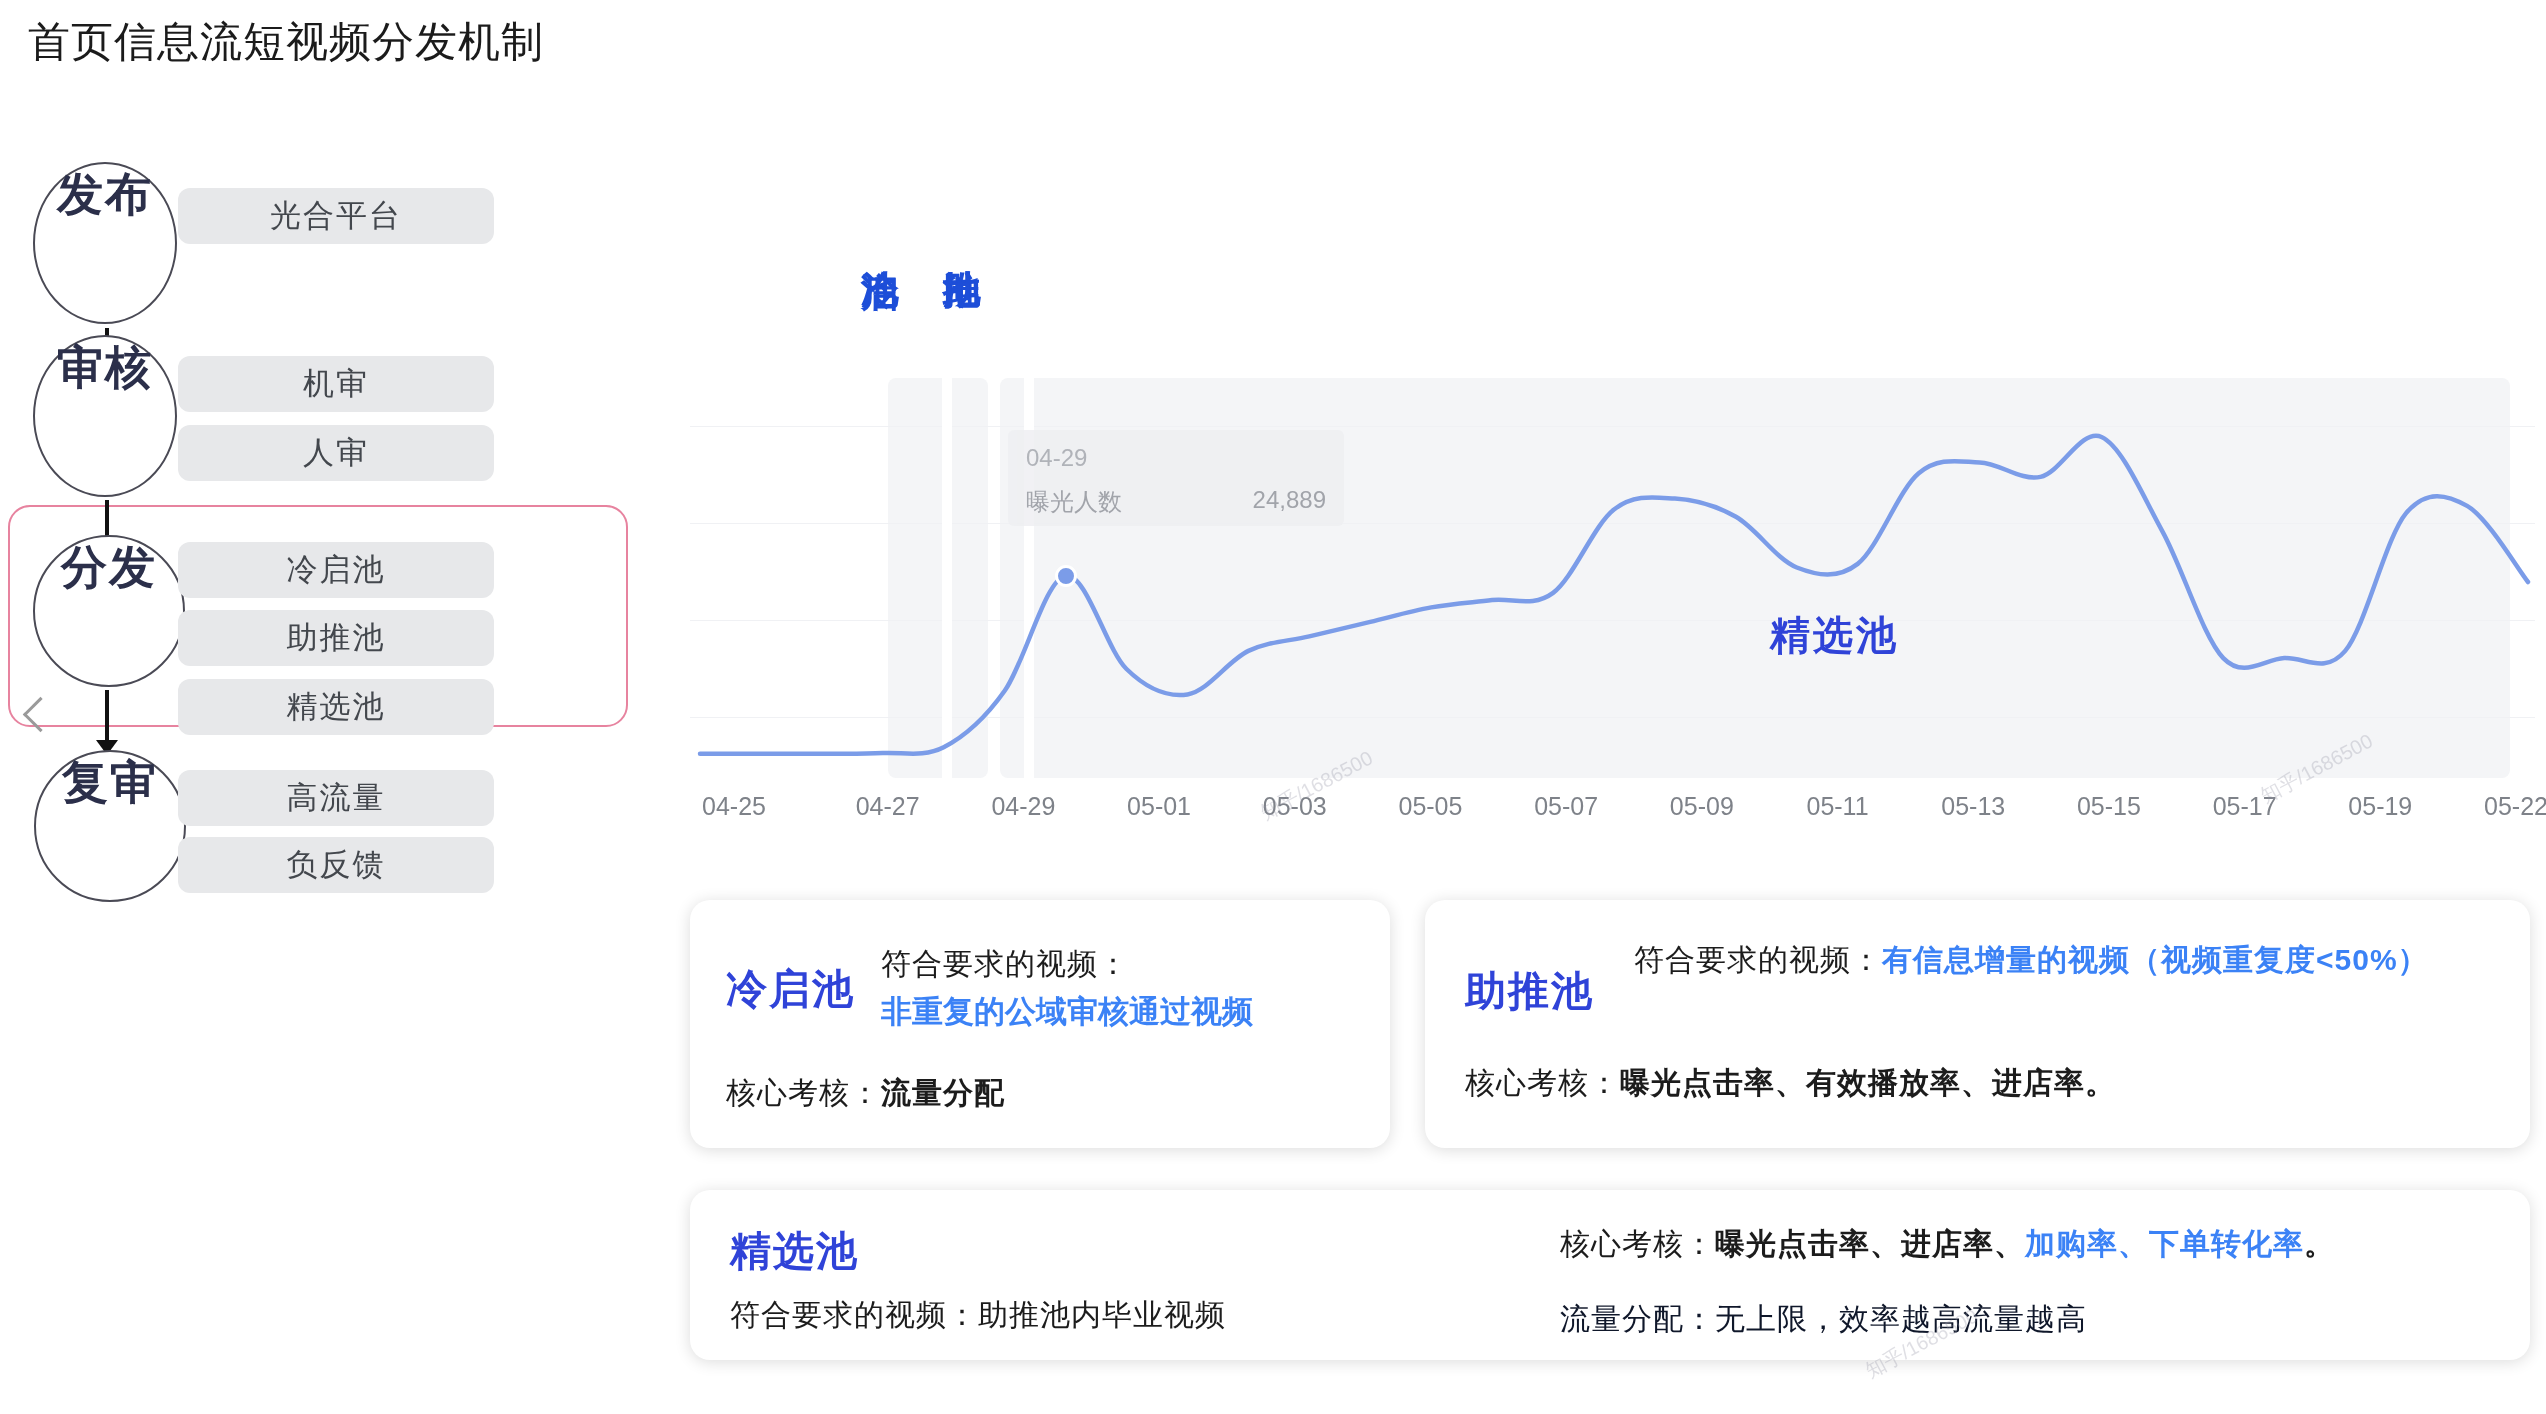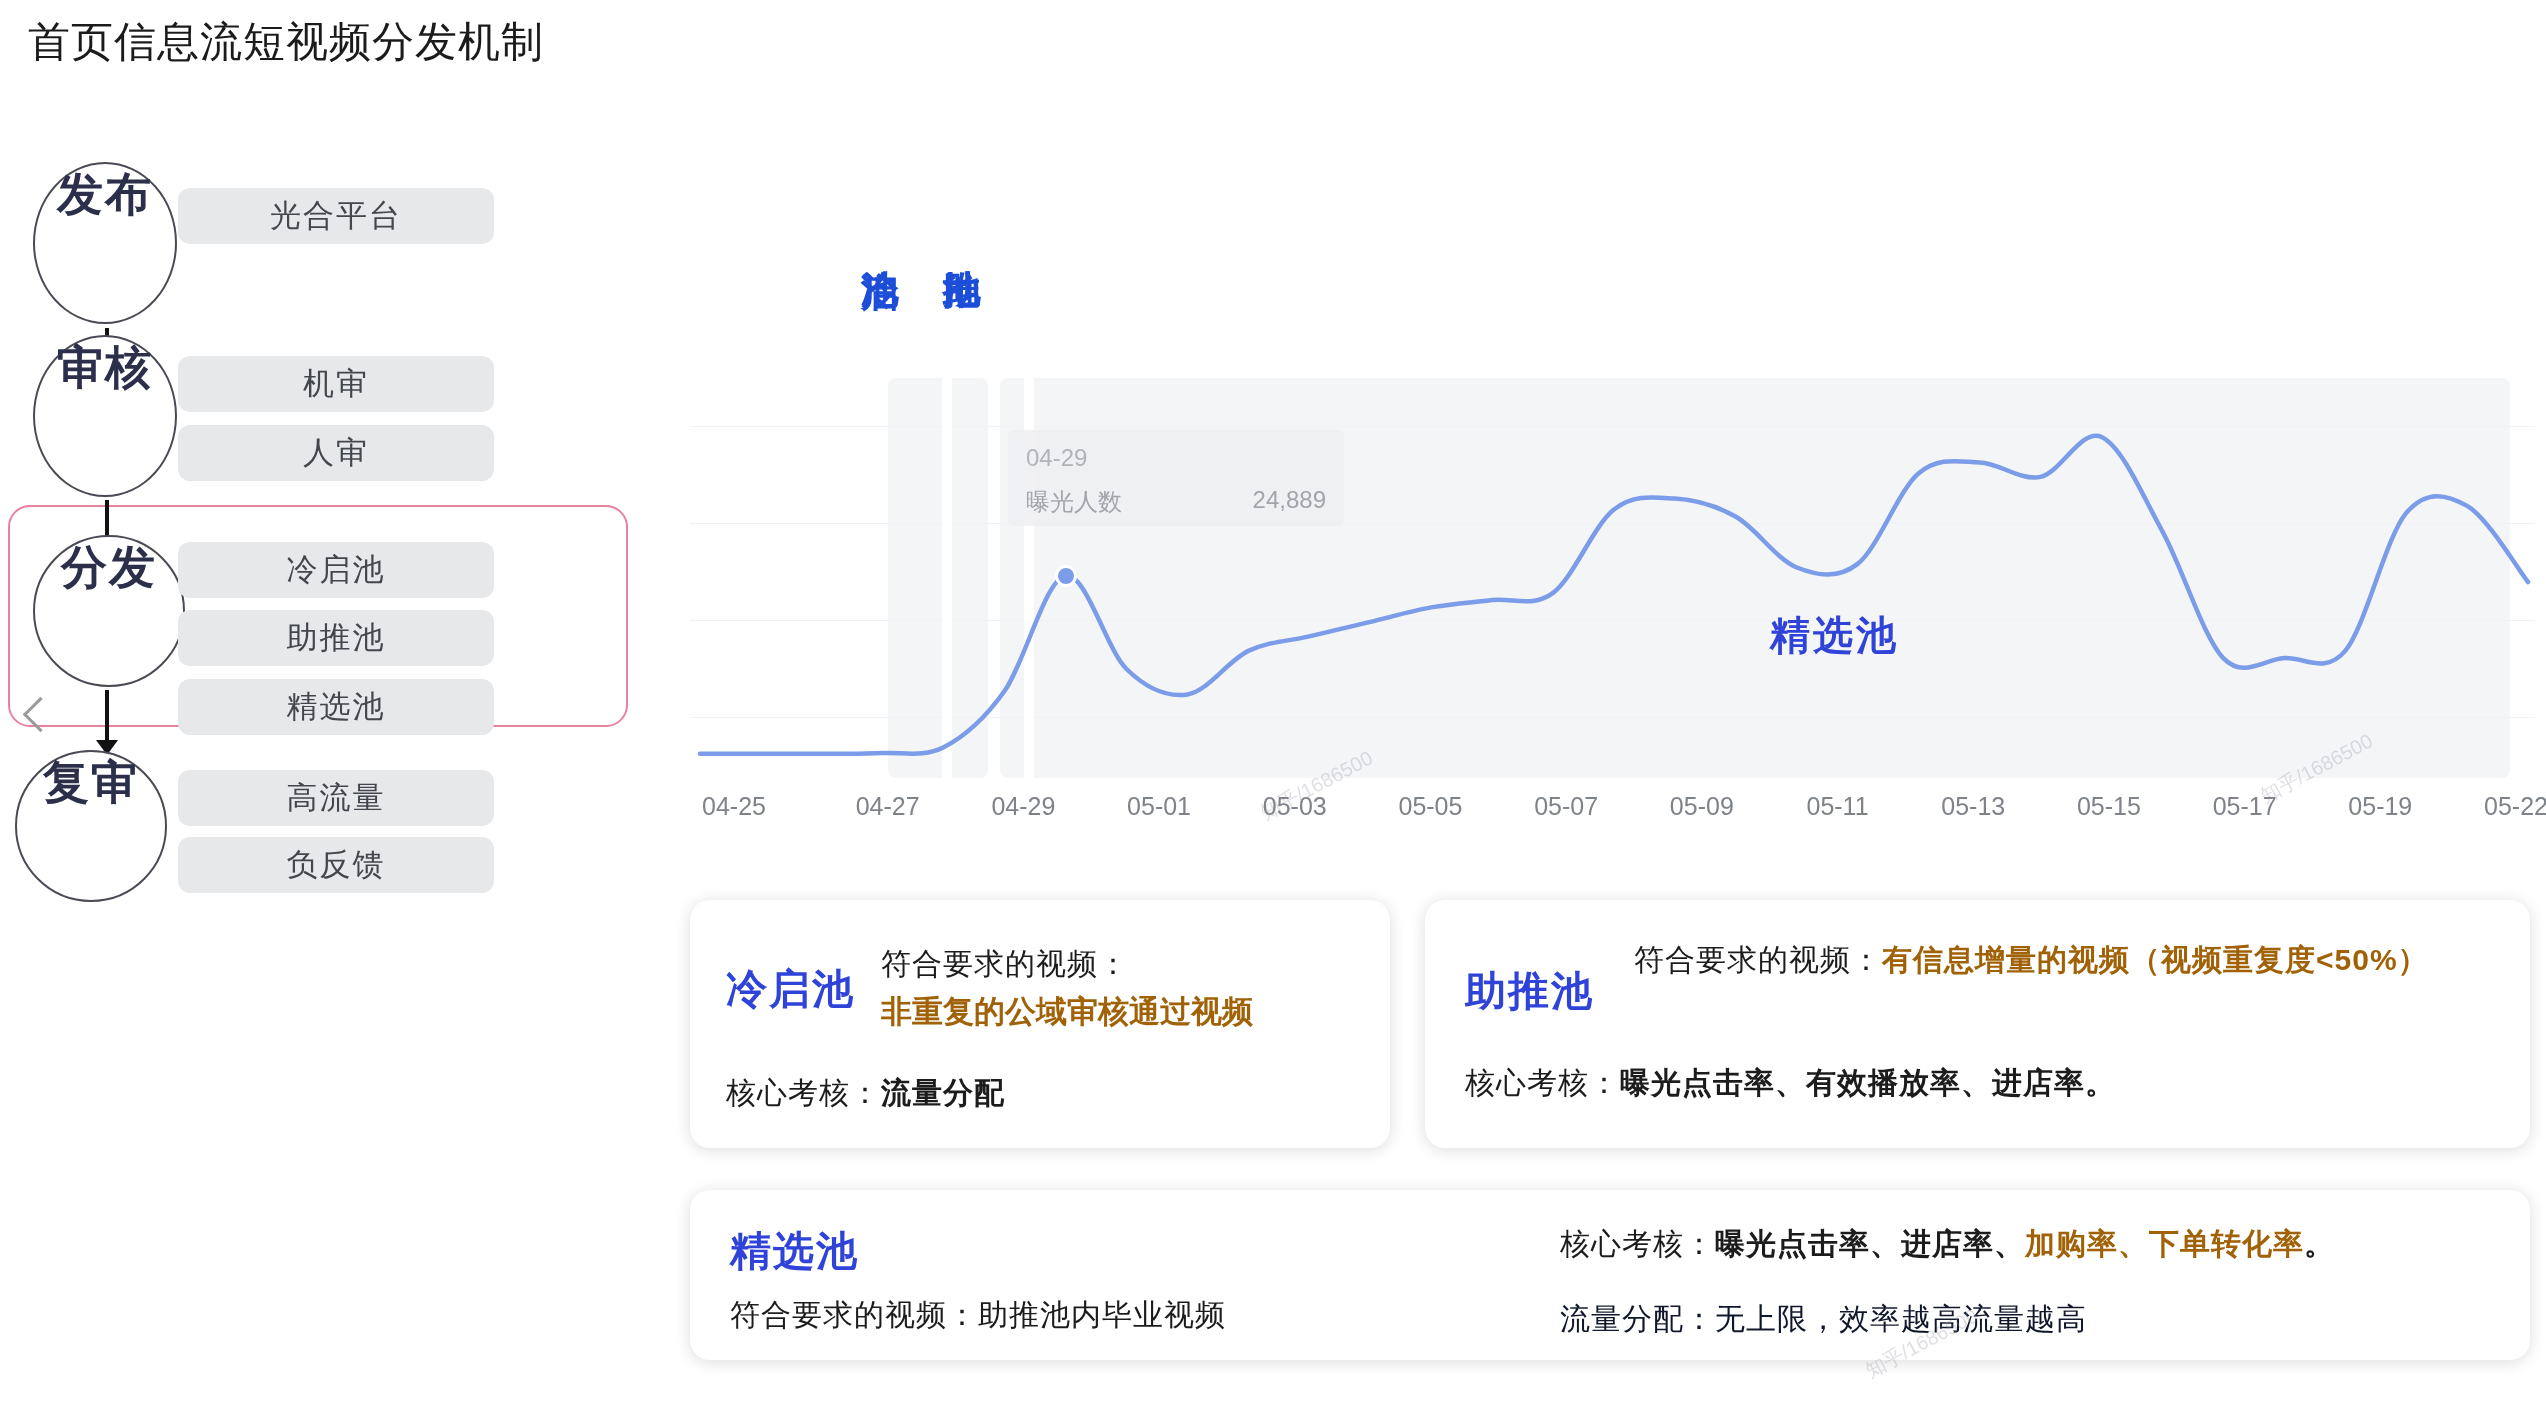--- a/index.html
+++ b/index.html
@@ -28,21 +28,21 @@
     border-radius:50%;
     background:#ffffff;
     display:flex; align-items:flex-start; justify-content:center;
     font-weight:bold; color:#2b2f4a;
     font-size:46px;
     letter-spacing:2px;
   }
   .node-pub  {left:33px;  top:12px;  width:140px; height:158px;}
   .node-rev  {left:33px;  top:185px; width:140px; height:158px;}
   .node-dist {left:33px;  top:385px; width:148px; height:148px;}
-  .node-recheck{left:15px; top:600px; width:148px; height:148px;}
+  .node-recheck{left:34px; top:600px; width:148px; height:148px;}
 
   .arrow{position:absolute; width:4px; background:#111; left:105px;}
   .arrow::after{
     content:""; position:absolute; left:-9px; bottom:-13px;
     border-left:11px solid transparent;
     border-right:11px solid transparent;
     border-top:15px solid #111;
   }
   .arrow-1{top:178px; height:50px;}
   .arrow-2{top:350px; height:52px;}
@@ -155,21 +155,21 @@
     border-radius:20px;
     box-shadow:0 2px 16px rgba(0,0,0,.14);
   }
   .card-cold {left:690px;  top:900px;  width:700px; height:248px;}
   .card-boost{left:1425px; top:900px;  width:1105px;height:248px;}
   .card-best {left:690px;  top:1190px; width:1840px;height:170px;}
 
   .pool-name{
     color:#2f43d8; font-weight:bold; font-size:41px; letter-spacing:2px;
   }
-  .red{color:#a16207;font-weight:bold;}
+  .red{color:#3b82f6;font-weight:bold;}
   .bold{font-weight:bold;}
 
   .cold-inner{position:absolute;left:36px;top:44px;right:28px;}
   .cold-top{display:flex;align-items:flex-start;}
   .cold-name{margin-top:18px;}
   .cold-lines{margin-left:26px;}
   .cold-l1{font-size:30px;color:#1c1c1c;letter-spacing:1px;}
   .cold-l2{margin-top:6px;font-size:31px;}
   .cold-bottom{margin-top:40px;font-size:30px;color:#1c1c1c;letter-spacing:1px;}
 

